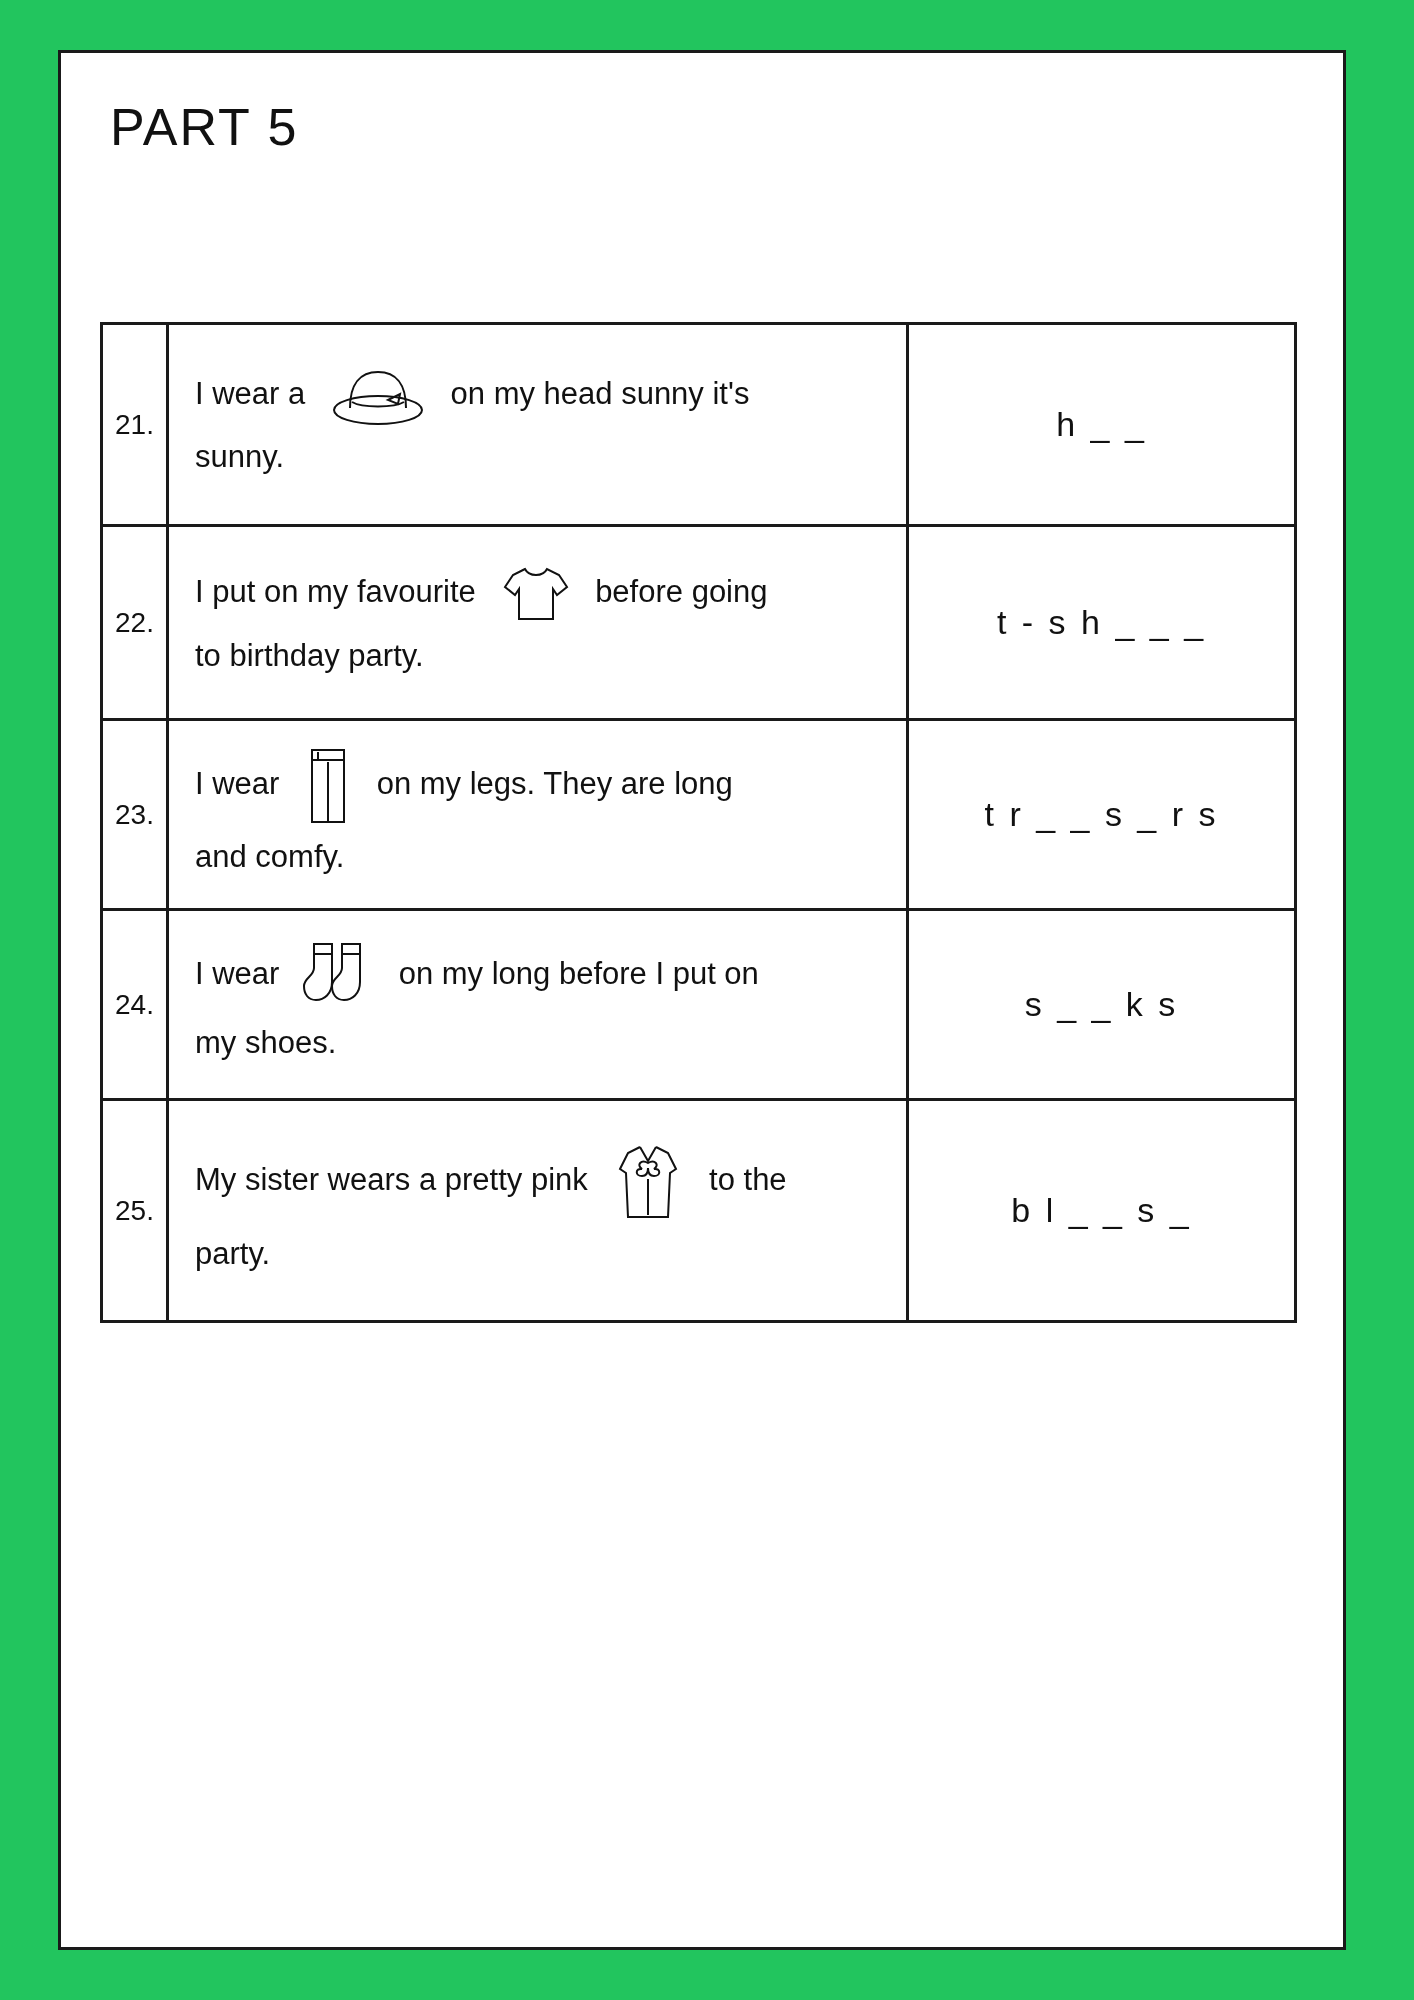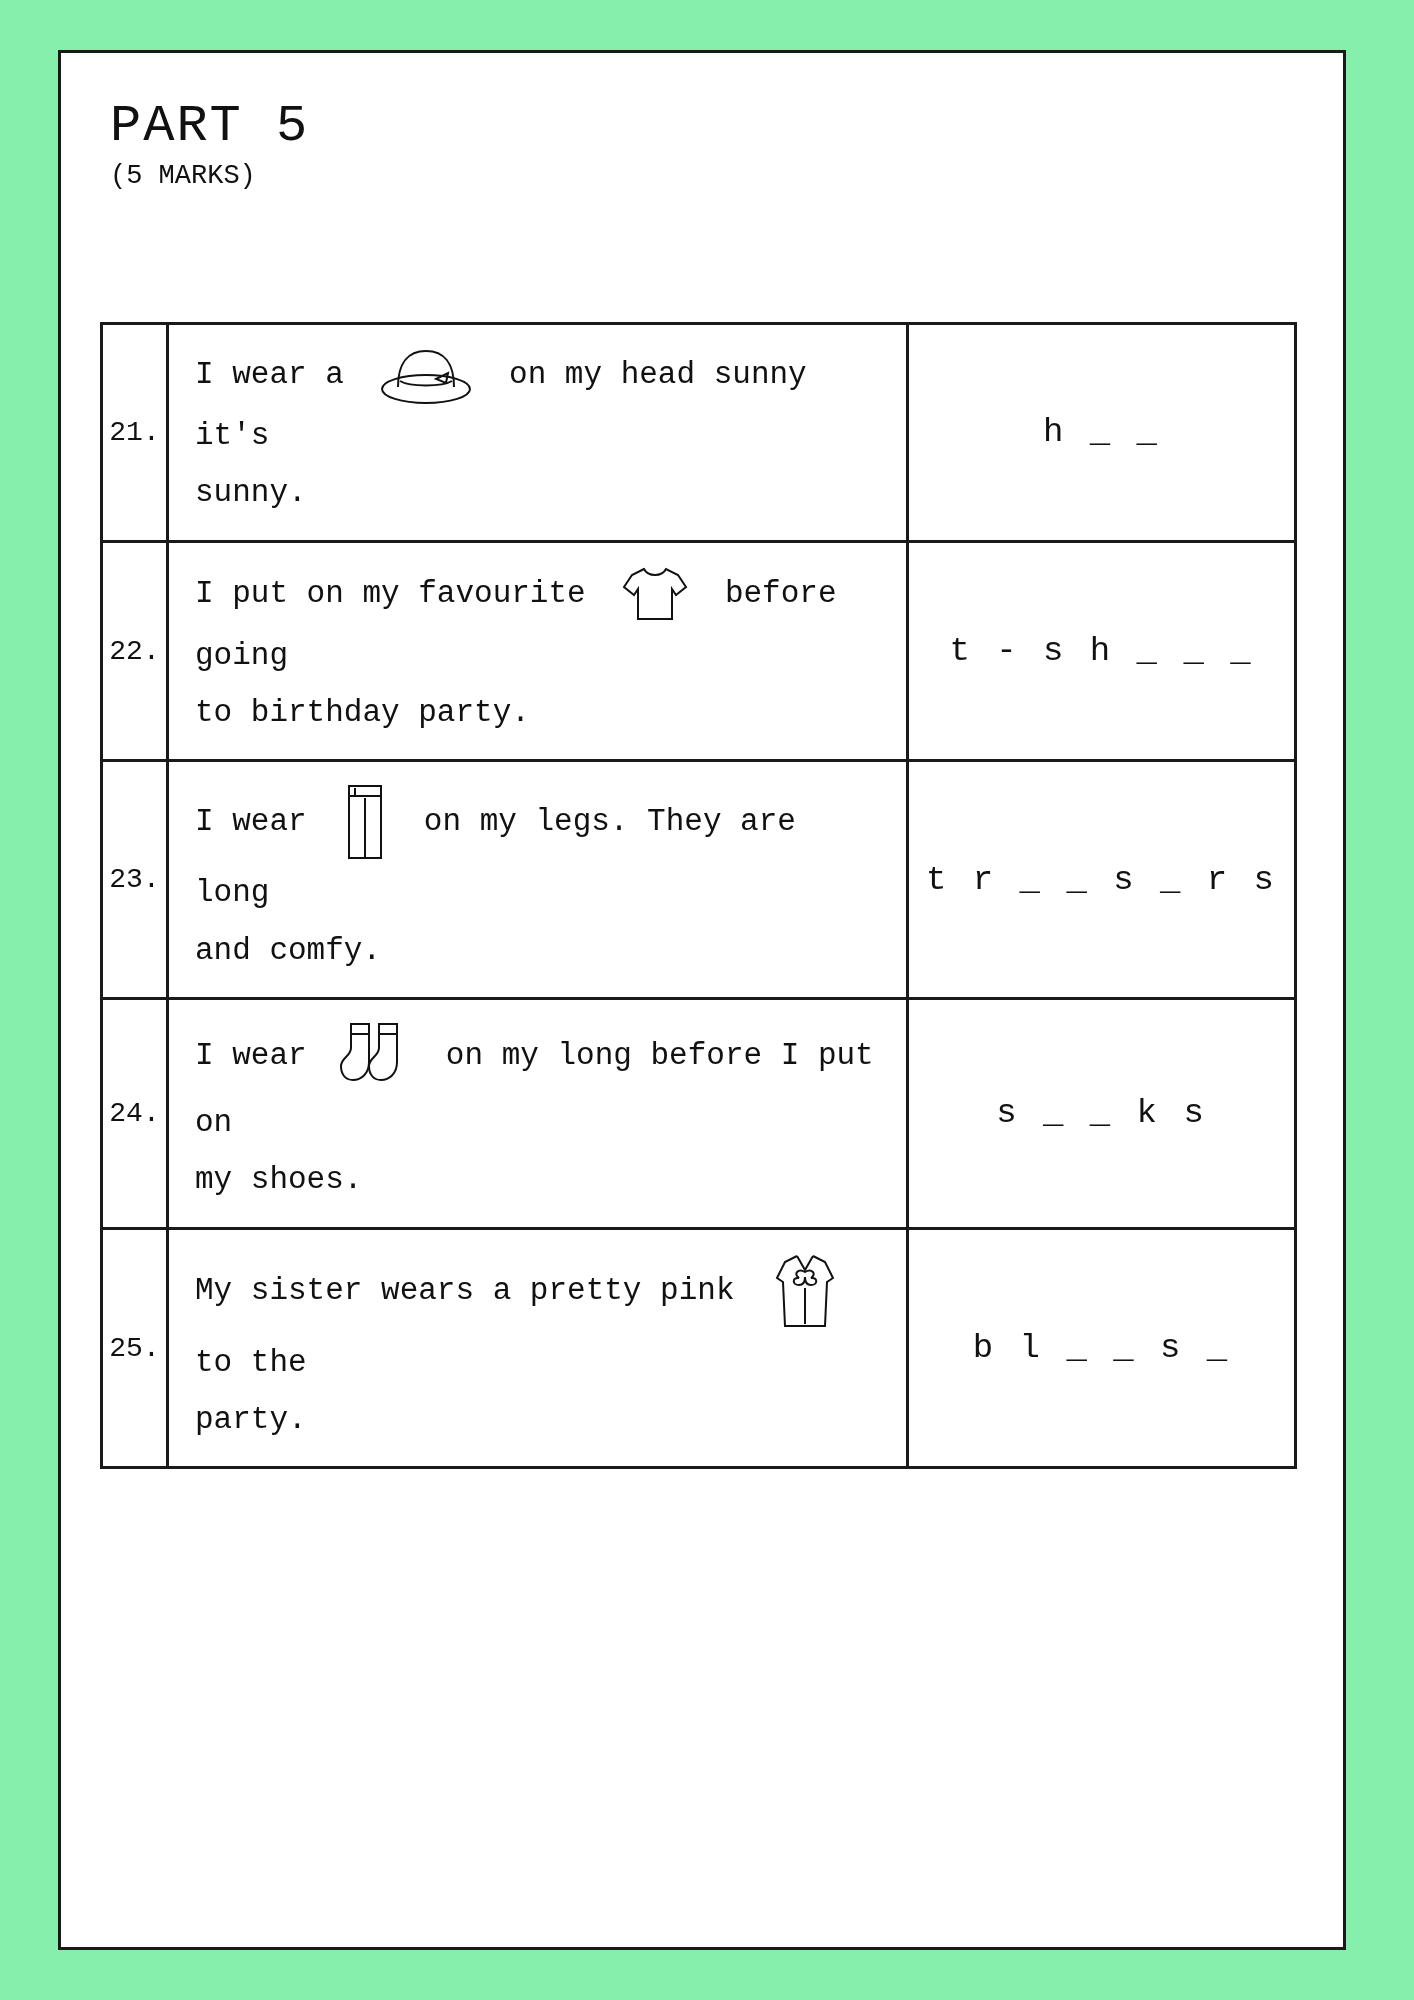--- a/index.html
+++ b/index.html
@@ -14,22 +14,21 @@
     color: #000000;
     position: relative;
     overflow: hidden;
   }
 
   .page {
     position: absolute;
     left: 0; top: 0;
     width: 1414px;
     height: 2000px;
-    background: #86efac;
-    font-family: Liberation Mono, monospace;
+    background: #22c55e;
   }
 
   
   .sheet-border {
     position: absolute;
     left: 58px;
     top: 50px;
     width: 1288px;
     height: 1900px;
     border: 3px solid #1a1a1a;
@@ -125,21 +124,20 @@
   }
 </style>
 </head>
 <body>
 
 <div class="page">
   <div class="sheet-border"></div>
 
   <div class="inner">
     <div class="part-title">PART 5</div>
-    <div class="marks">(5 MARKS)</div>
   </div>
 
   <table class="qtable">
     <tbody>
         <tr style="height:202px">
       <td class="num">21.</td>
       <td class="desc">
         <span class="row-text">
           <span>I wear a</span>
           <span class="inline-pic">

